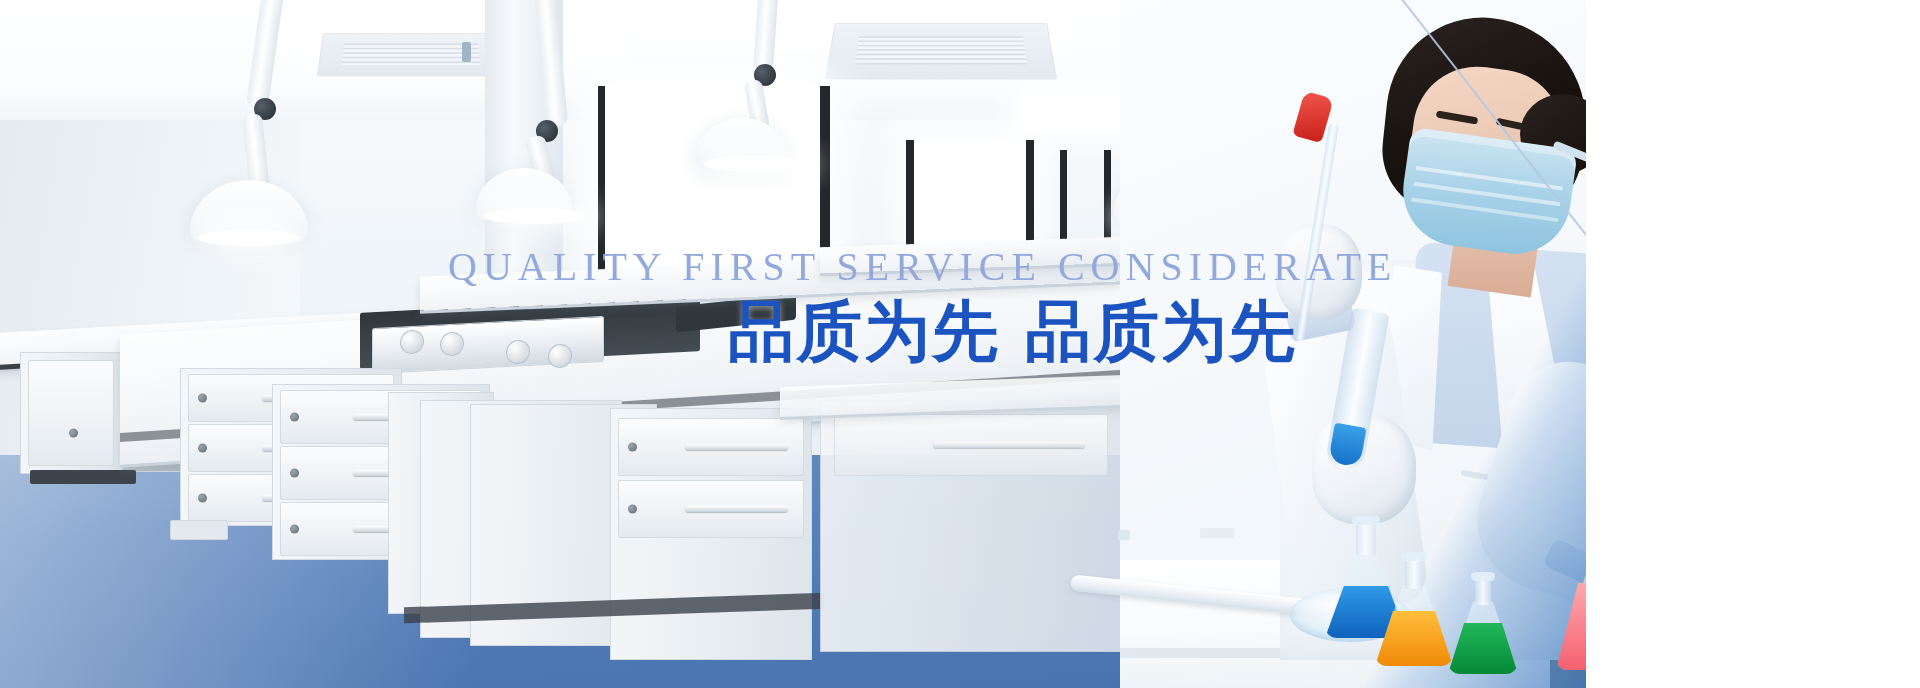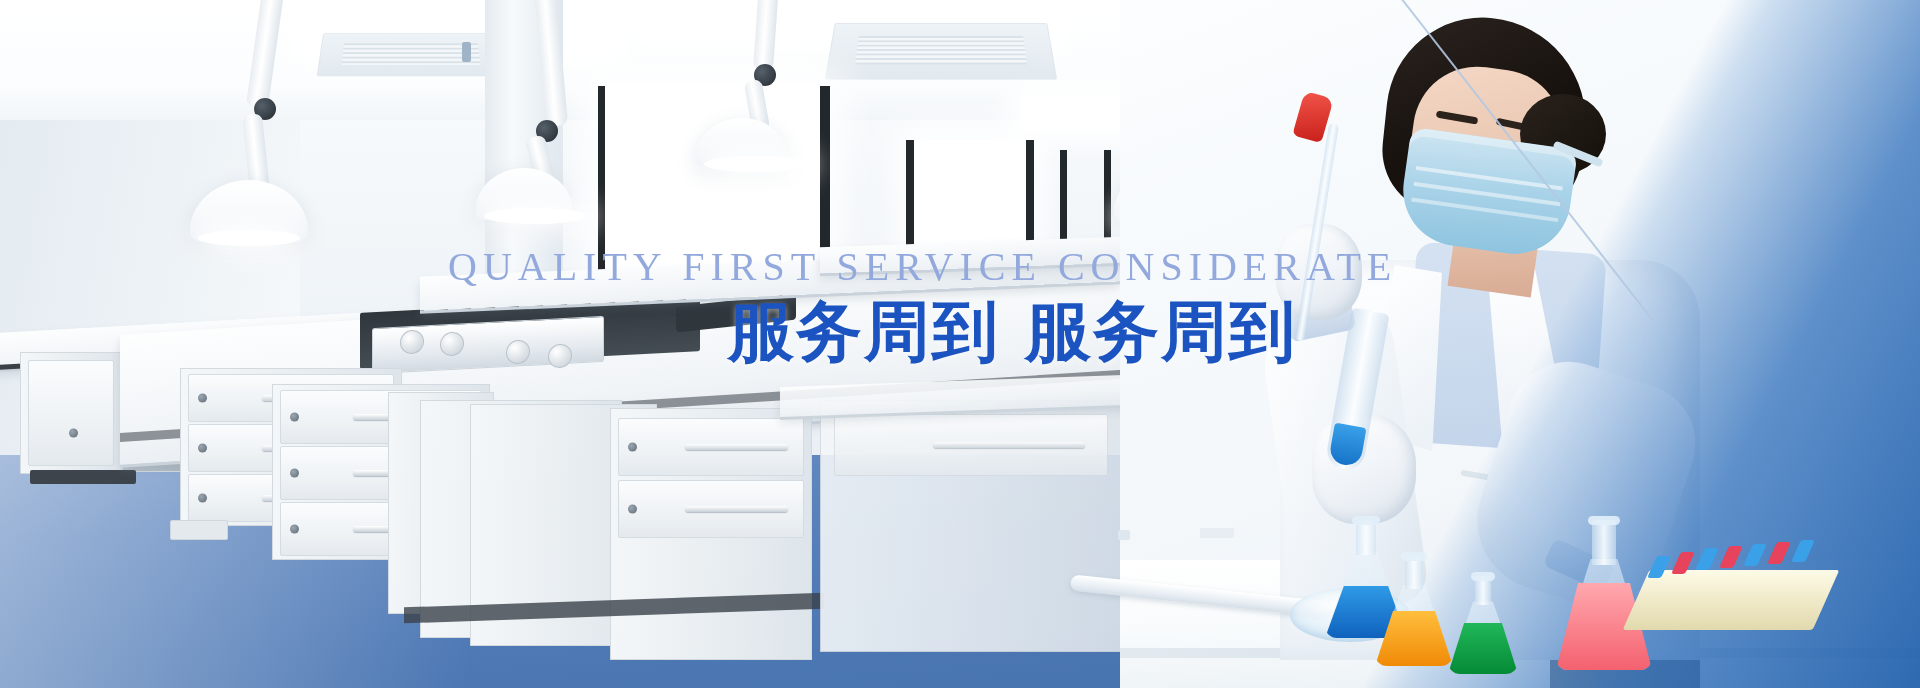--- a/index.html
+++ b/index.html
@@ -1,24 +1,25 @@
 <!DOCTYPE html>
 <html><head>
 <meta charset="utf-8">
 <title>Lab Banner</title>
 <style>
   html,body{margin:0;padding:0;background:#fff;}
   body{font-family:"Liberation Sans","DejaVu Sans",sans-serif;}
 
   .banner{
     position:relative;
-    width:1920px;
+    width:1542px;
     height:688px;
     overflow:hidden;
     background:#eef3f7;
+    padding-left:44px;
   }
 
   
   .scene{position:absolute;inset:0;overflow:hidden;}
 
   .wall-back{
     position:absolute;left:0;top:0;width:1920px;height:470px;
     background:linear-gradient(180deg,#fdfefe 0%,#f3f7fa 42%,#e9eff5 100%);
   }
   .wall-left{
@@ -615,17 +616,17 @@
   <div class="tube-cap" style="left:1676px;top:552px;background:#e8435c;transform:skewX(-24deg);"></div>
   <div class="tube-cap" style="left:1700px;top:548px;background:#3aa0e8;transform:skewX(-24deg);"></div>
   <div class="tube-cap" style="left:1724px;top:546px;background:#e8435c;transform:skewX(-24deg);"></div>
   <div class="tube-cap" style="left:1748px;top:544px;background:#3aa0e8;transform:skewX(-24deg);"></div>
   <div class="tube-cap" style="left:1772px;top:542px;background:#e8435c;transform:skewX(-24deg);"></div>
   <div class="tube-cap" style="left:1796px;top:540px;background:#3aa0e8;transform:skewX(-24deg);"></div>
 
   <div class="text-block">
     <div class="eyebrow">QUALITY FIRST SERVICE CONSIDERATE</div>
 
-    <div class="headline">服务周到 服务周到</div>
+    <div class="headline">品质为先 品质为先</div>
 
   </div>
 
 </div>
 
 </body></html>

